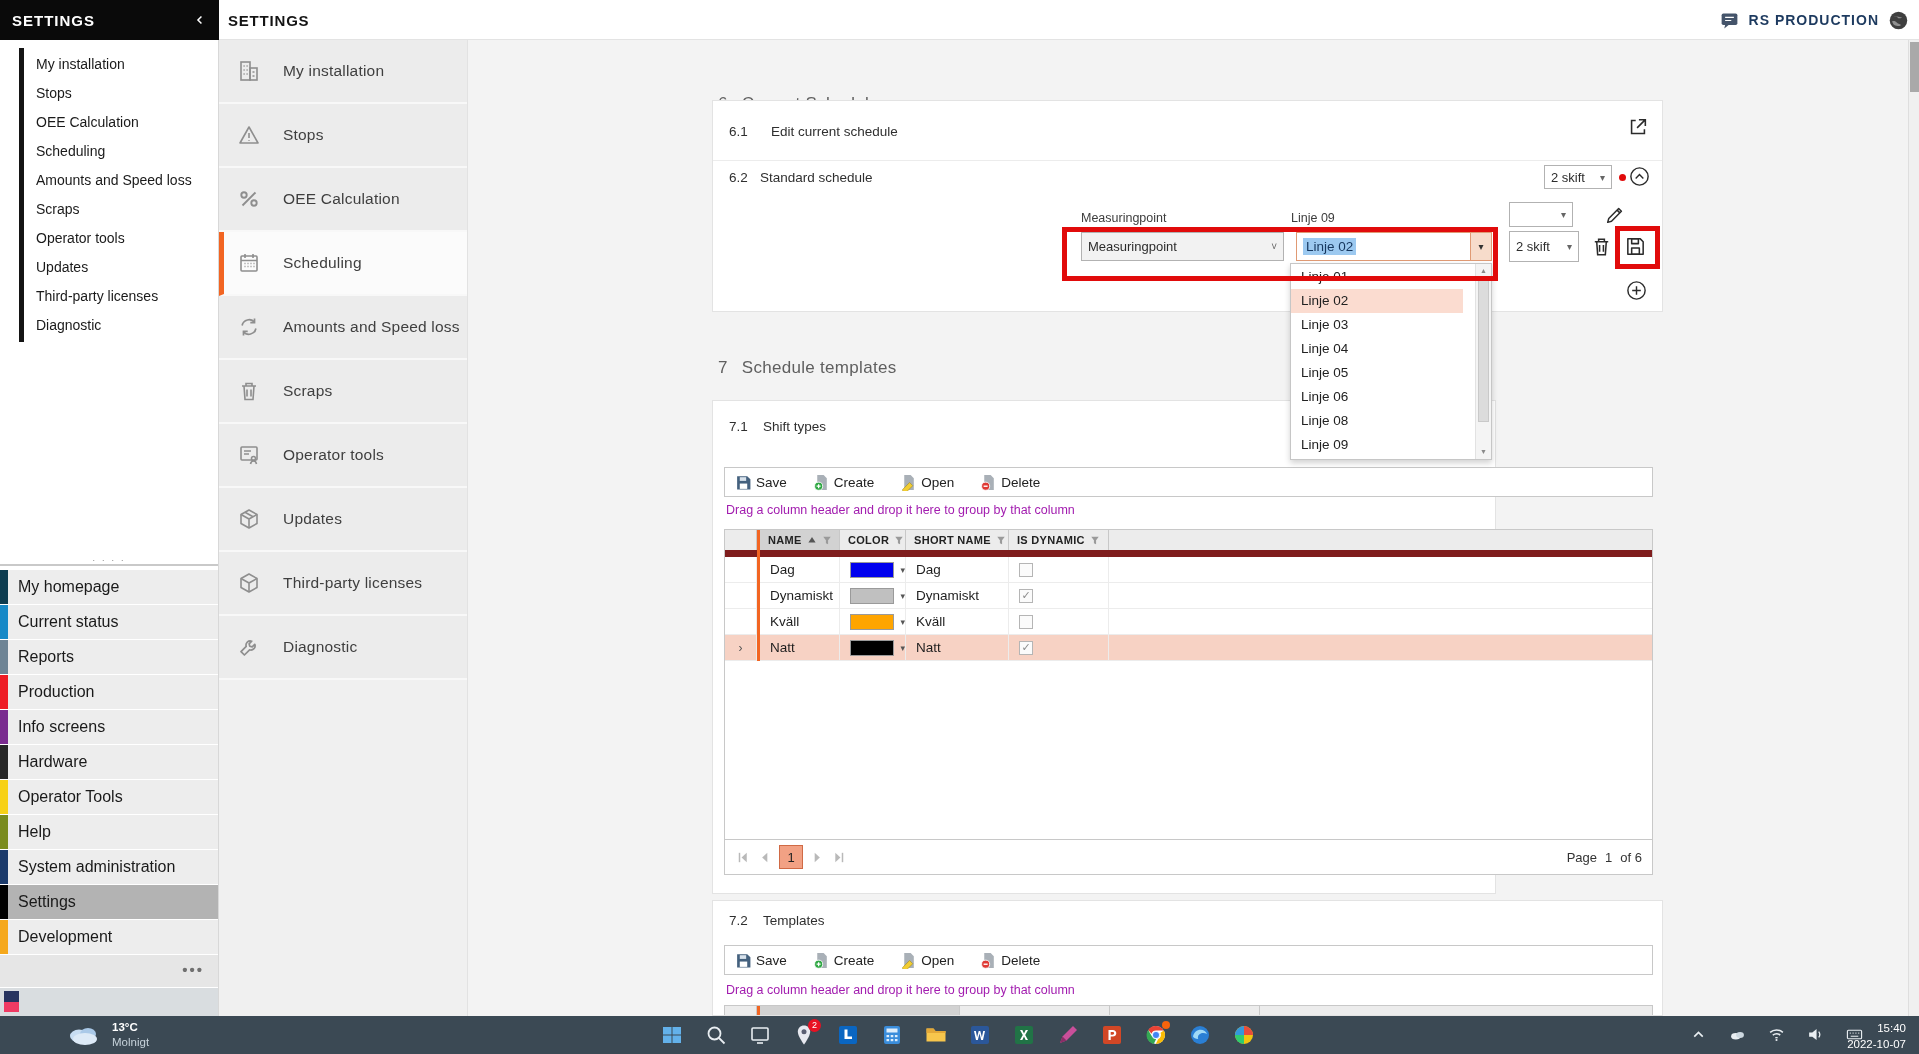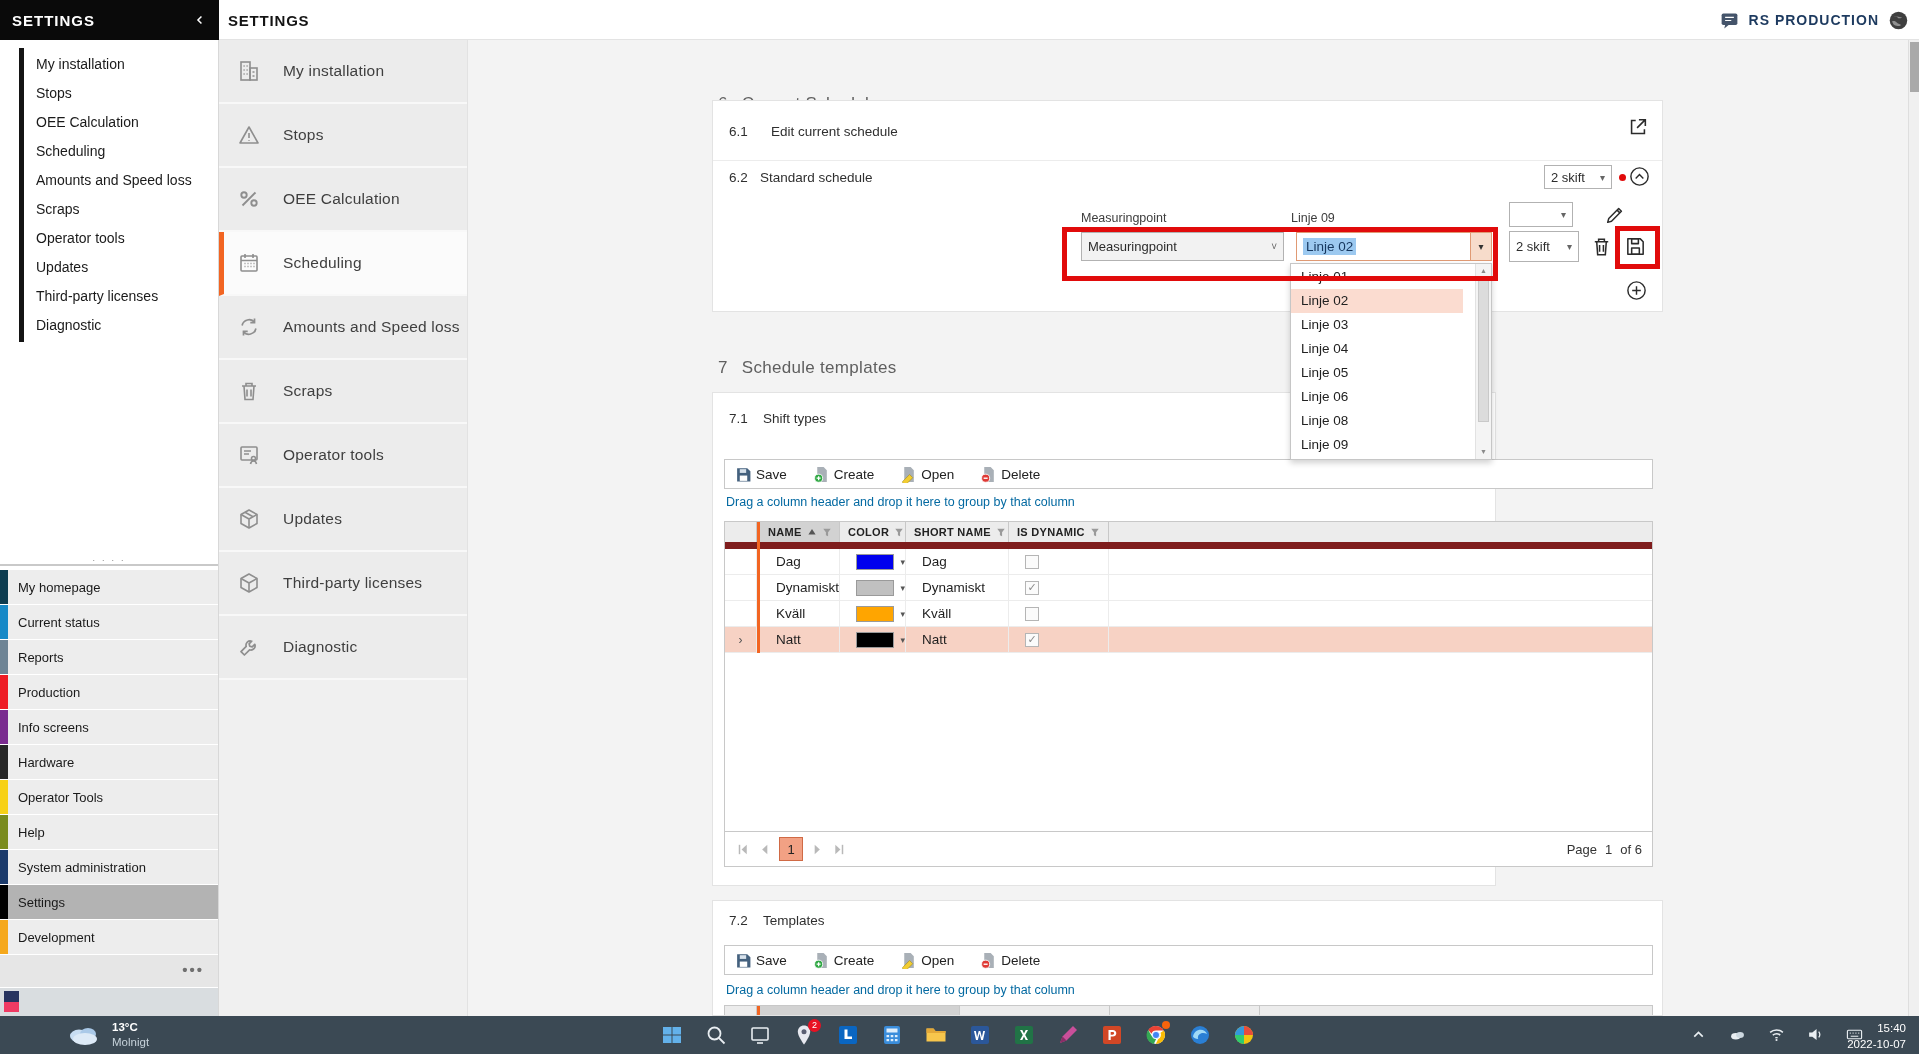--- a/index.html
+++ b/index.html
@@ -20,42 +20,42 @@
 
   
   .left-sidebar { position:absolute; left:0; top:40px; width:219px; height:976px; background:#fff; border-right:1px solid #d8d8d8; z-index:4; }
   .primary-menu { border-left:5px solid #141414; margin:8px 0 0 19px; padding:2px 0; }
   .p-item { font-size:14px; color:#1a1a1a; line-height:29px; padding-left:12px; cursor:default; white-space:nowrap; }
   .splitter { position:absolute; top:514px; left:0; width:100%; height:12px; border-bottom:2px solid #c9c9c9; text-align:center; font-size:9px; letter-spacing:2px; color:#8a8a8a; line-height:12px; }
   .secondary-menu { position:absolute; top:530px; left:0; width:100%; }
   .s-item { display:flex; align-items:stretch; height:34px; background:#ededed; margin-bottom:1px; }
   .s-item.active { background:#b3b3b3; }
   .s-bar { width:8px; flex:0 0 8px; }
-  .s-label { font-size:13px; color:#1a1a1a; align-self:center; margin-left:10px; white-space:nowrap; }
+  .s-label { font-size:16px; color:#1a1a1a; align-self:center; margin-left:10px; white-space:nowrap; }
   .more-row { position:absolute; top:915px; left:0; width:100%; height:32px; background:#e6e6e6; text-align:right; padding-right:14px; color:#707070; font-size:15px; font-weight:bold; letter-spacing:2px; line-height:30px; }
   .flag-row { position:absolute; top:948px; left:0; width:100%; height:28px; background:#d9dde0; }
   .flag { position:absolute; left:4px; top:3px; width:15px; height:21px; }
   .flag-top { height:11px; background:#26335f; }
   .flag-bottom { height:10px; background:#ef3a63; }
 
   
   .nav-panel { position:absolute; left:219px; top:40px; width:249px; height:976px; background:#f0f0f0; border-right:1px solid #e2e2e2; z-index:4; }
   .nav-item { height:64px; background:#ececec; border-bottom:2px solid #f8f8f8; display:flex; align-items:center; padding-left:18px; gap:22px; }
   .nav-item.active { background:#fbfbfb; border-left:5px solid #f26522; padding-left:13px; }
   .nav-ico { width:24px; height:24px; flex:0 0 24px; }
   .nav-ico svg { width:100%; height:100%; }
   .nav-label { font-size:15.5px; color:#3f3f3f; letter-spacing:0.2px; }
 
   
   .content { position:absolute; left:468px; top:40px; width:1451px; height:976px; background:#f3f3f3; }
   .sec-heading { position:absolute; font-size:17px; color:#5f5f5f; letter-spacing:0.3px; }
   .sec-heading .num { margin-right:14px; }
   .card { position:absolute; background:#fff; border:1px solid #e3e3e3; }
   #card6 { left:244px; top:60px; width:951px; height:212px; }
-  #card7 { left:244px; top:352px; width:784px; height:494px; }
+  #card7 { left:244px; top:360px; width:784px; height:494px; }
   #card7b { left:244px; top:860px; width:951px; height:116px; overflow:hidden; }
   .sub-num { position:absolute; font-size:13.5px; color:#2f2f2f; }
   .sub-title { position:absolute; font-size:13.5px; color:#2f2f2f; }
   .row-divider { position:absolute; left:0; top:59px; width:100%; border-top:1px solid #ececec; }
   .ico-btn { position:absolute; background:none; border:none; padding:0; cursor:pointer; }
   .ico-btn svg { width:100%; height:100%; }
 
   
   .kselect { position:absolute; border:1px solid #b2b2b2; background:#f2f2f2; display:flex; align-items:center; font-size:13px; color:#2d2d2d; padding:0 6px; }
   .kselect .kv { flex:1; white-space:nowrap; overflow:hidden; }
@@ -80,41 +80,41 @@
   .dd-item.selected { background:#fbdcd0; }
   .dd-scroll { position:absolute; right:0; top:0; bottom:0; width:16px; background:#f4f4f4; border-left:1px solid #e2e2e2; }
   .dd-arrow { position:absolute; left:0; width:100%; height:14px; text-align:center; font-size:7px; color:#8a8a8a; line-height:14px; }
   .dd-thumb { position:absolute; left:2px; top:16px; width:11px; height:142px; background:#dcdcdc; border:1px solid #c9c9c9; }
 
   
   .toolbar { position:absolute; left:11px; width:929px; height:30px; border:1px solid #c8c8c8; background:#fff; display:flex; align-items:center; padding-left:10px; gap:26px; }
   .tb-btn { display:flex; align-items:center; gap:4px; background:none; border:none; font-family:inherit; font-size:13.5px; color:#222; cursor:pointer; }
   .tb-btn .tb-ico { width:17px; height:17px; }
   .tb-btn .tb-ico svg { width:100%; height:100%; }
-  .drag-hint { position:absolute; left:13px; font-size:12.5px; color:#0369a1; }
+  .drag-hint { position:absolute; left:13px; font-size:12.5px; color:#a21caf; }
 
   
   .grid-box { position:absolute; left:11px; width:929px; border:1px solid #c8c8c8; background:#fff; }
   #grid1 { top:128px; height:346px; }
   .g-header { display:flex; height:27px; background:#ececec; border-bottom:7px solid #7f1d1d; }
   .g-hcell { display:flex; align-items:center; gap:5px; font-size:11px; font-weight:bold; color:#222; letter-spacing:0.3px; padding-left:8px; border-right:1px solid #c8c8c8; }
   .g-hcell.sorted { background:#d2d2d2; }
   .hk-ico { width:10px; height:10px; display:inline-block; }
   .hk-ico svg { width:100%; height:100%; }
   .c-ind { width:32px; flex:0 0 32px; }
   .c-gap { width:3px; flex:0 0 3px; }
   .c-name { width:80px; flex:0 0 80px; }
   .c-color { width:66px; flex:0 0 66px; }
   .c-short { width:103px; flex:0 0 103px; }
   .c-dyn { width:100px; flex:0 0 100px; }
   .c-fill { flex:1; border-right:none !important; }
   .orange-line { position:absolute; left:32px; top:0; width:3px; height:131px; background:#f26522; z-index:2; }
   .g-row { display:flex; height:26px; border-bottom:1px solid #ececec; background:#fff; }
   .g-row.selected { background:#f7d2c4; }
-  .g-cell { display:flex; align-items:center; font-size:13.5px; color:#1e1e1e; padding-left:16px; border-right:1px solid #ececec; overflow:hidden; }
+  .g-cell { display:flex; align-items:center; font-size:13.5px; color:#1e1e1e; padding-left:10px; border-right:1px solid #ececec; overflow:hidden; }
   .g-cell.c-ind { color:#555; font-size:12px; justify-content:center; padding-left:0; }
   .swatch { width:46px; height:16px; border:1px solid #9a9a9a; display:inline-block; }
   .sw-arrow { font-size:9px; color:#555; margin-left:6px; }
   .cbx { width:14px; height:14px; border:1px solid #b5b5b5; background:#fbfbfb; display:inline-flex; align-items:center; justify-content:center; font-size:11px; color:#8a8a8a; }
   
   .pager { position:absolute; left:0; bottom:0; width:100%; height:35px; border-top:1px solid #c8c8c8; background:#fff; display:flex; align-items:center; padding:0 10px; gap:7px; }
   .pg-ico { width:15px; height:15px; }
   .pg-ico svg { width:100%; height:100%; }
   .pg-cur { width:24px; height:24px; background:#f2a184; border:1px solid #d06a45; color:#222; font-size:13px; display:flex; align-items:center; justify-content:center; }
   .pg-right { margin-left:auto; font-size:13px; color:#333; display:flex; gap:8px; }

